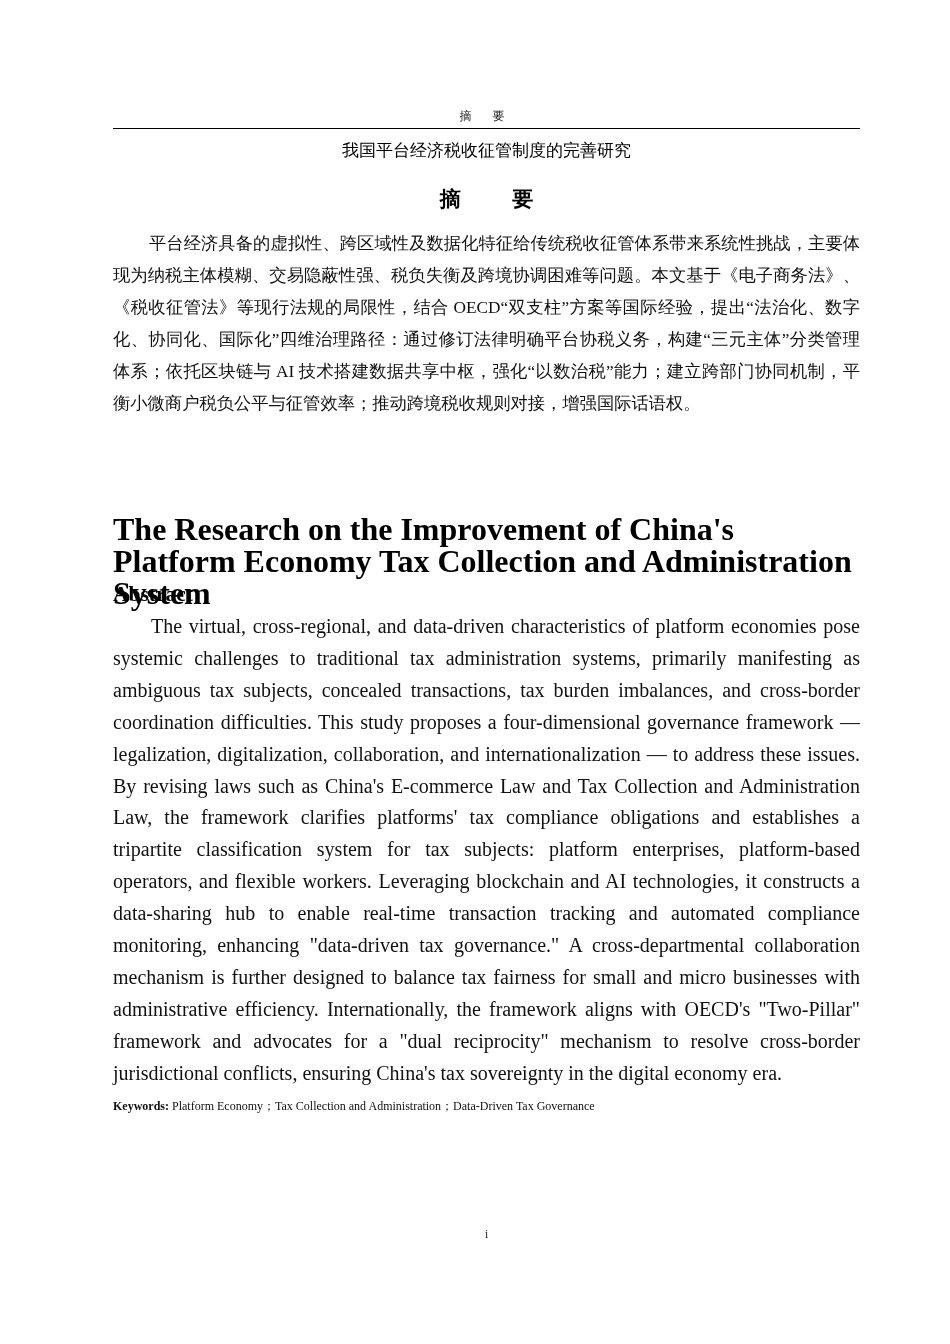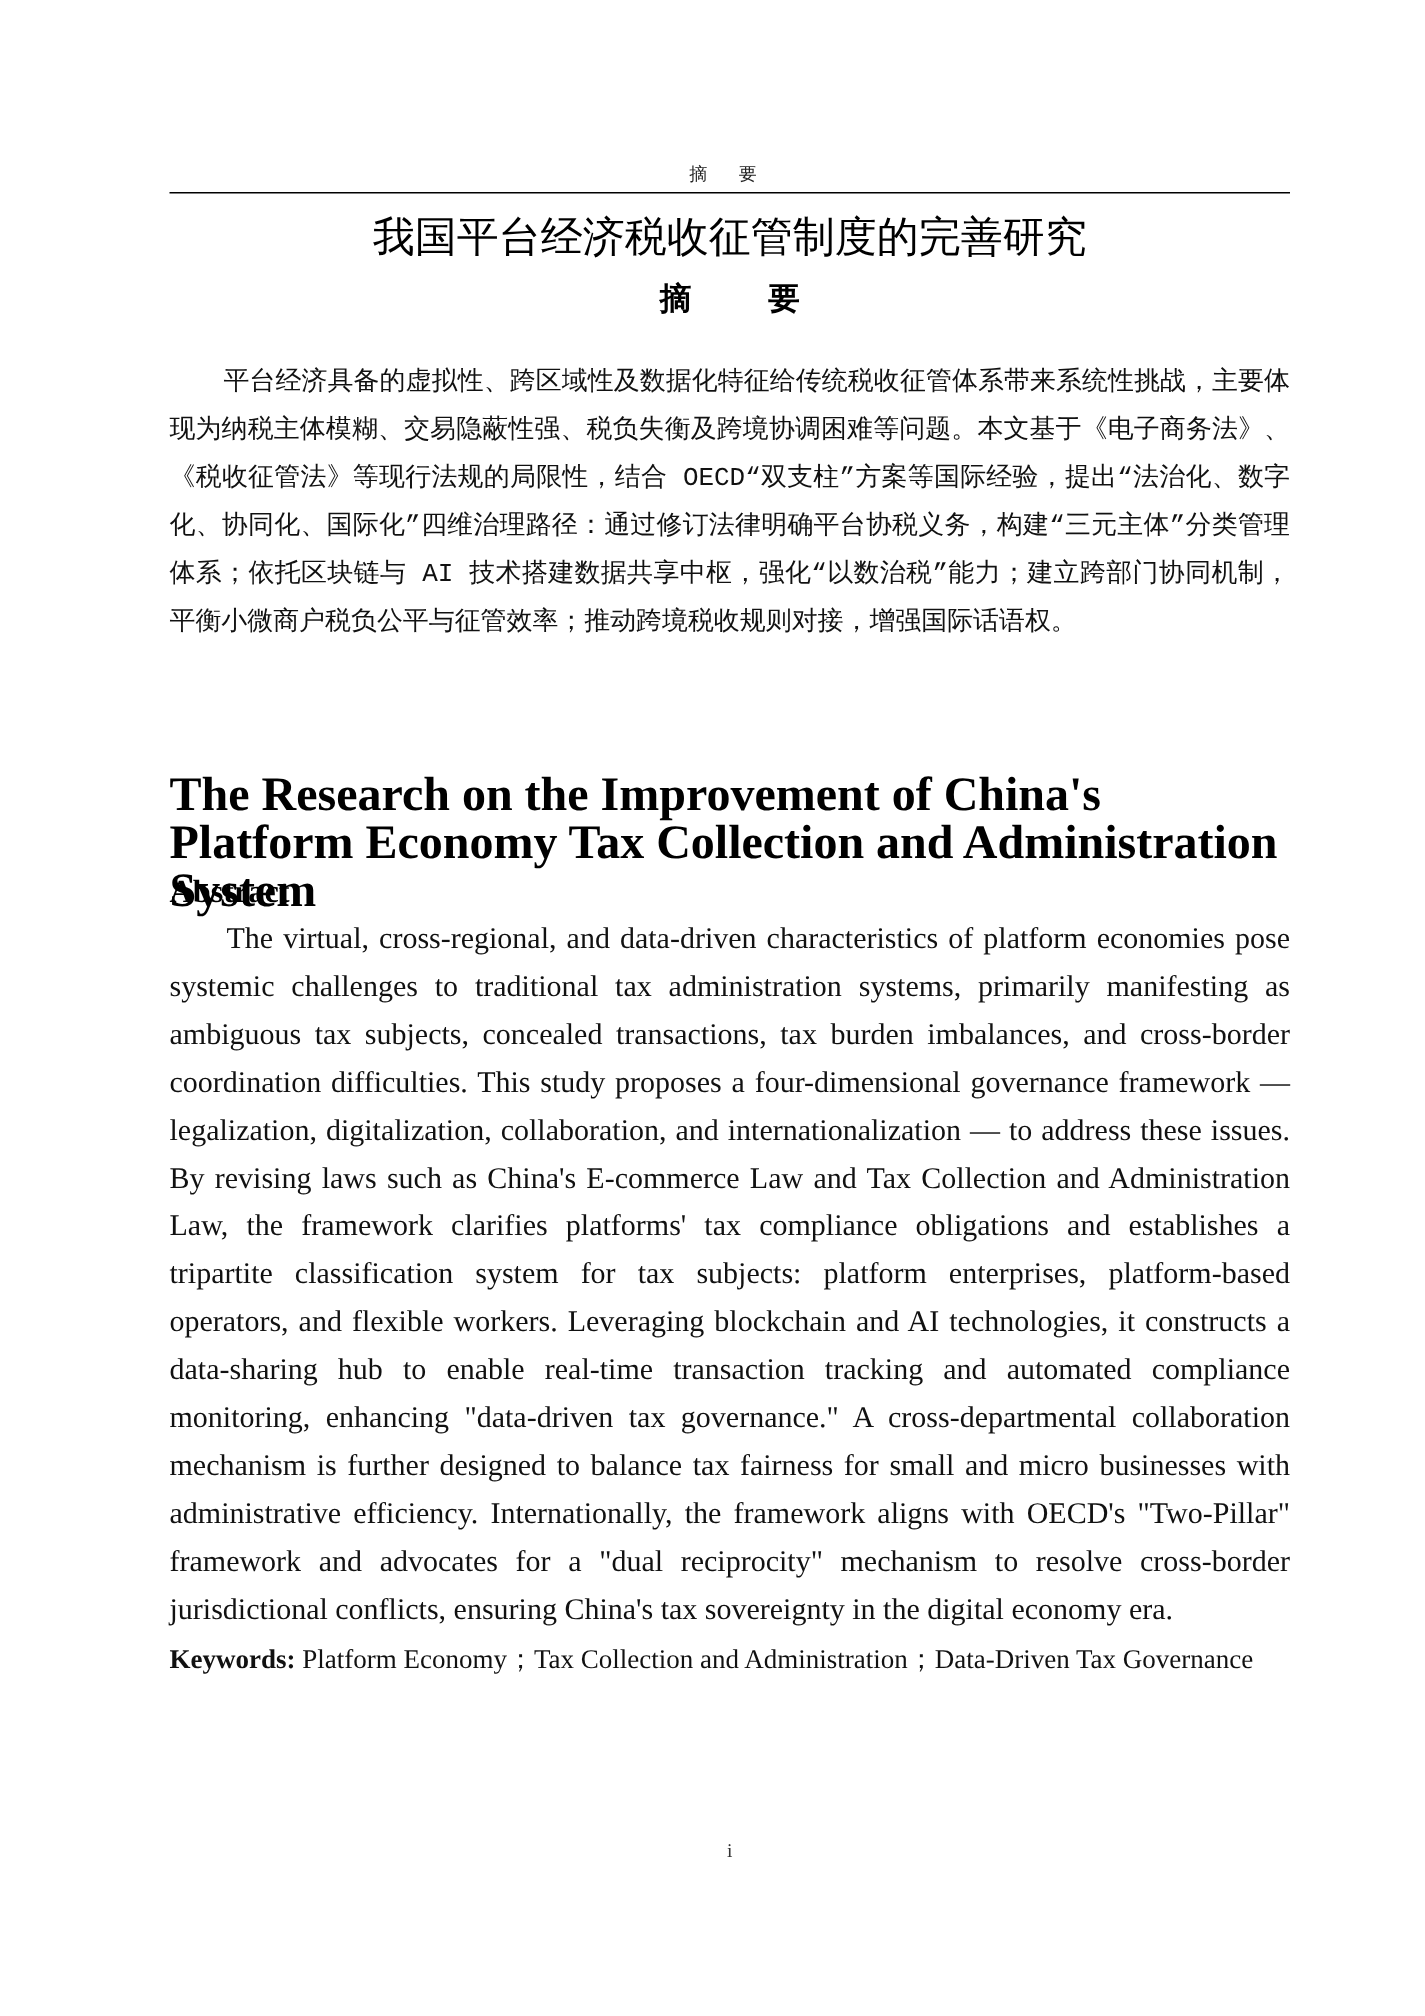--- a/index.html
+++ b/index.html
@@ -38,47 +38,47 @@
       width: 747px;
       height: 0;
       border-top: 1.5px solid #000;
     }
     .cn-title {
       position: absolute;
       left: 113px;
       top: 139px;
       width: 747px;
       text-align: center;
-      font-size: 28px;
+      font-size: 17px;
       font-family: "DejaVu Sans", sans-serif;
       color: #000;
     }
     .cn-abstract-heading {
       position: absolute;
       left: 113px;
       top: 185px;
       width: 747px;
       text-align: center;
       font-size: 21px;
       font-weight: bold;
       letter-spacing: 22px;
       text-indent: 22px;
       font-family: "DejaVu Sans", sans-serif;
       color: #000;
     }
     .cn-body {
       position: absolute;
       left: 113px;
-      top: 240px;
+      top: 228px;
       width: 747px;
       font-size: 17.3px;
       line-height: 32px;
       text-indent: 36px;
       text-align: justify;
-      font-family: Liberation Mono, monospace;
+      font-family: Liberation Serif, serif;
       color: #111;
     }
     .cn-body p { margin: 0; }
     .cn-keywords {
       position: absolute;
       left: 113px;
       top: 451px;
       width: 747px;
       font-size: 17.3px;
       line-height: 32px;
@@ -115,21 +115,21 @@
       text-indent: 38px;
       text-align: justify;
       color: #111;
     }
     .en-body p { margin: 0; }
     .en-keywords {
       position: absolute;
       left: 113px;
       top: 1090px;
       width: 790px;
-      font-size: 18px;
+      font-size: 12px;
       line-height: 32px;
       white-space: nowrap;
     }
     .en-keywords .label { font-weight: bold; }
     .page-number {
       position: absolute;
       left: 113px;
       top: 1226px;
       width: 747px;
       text-align: center;

